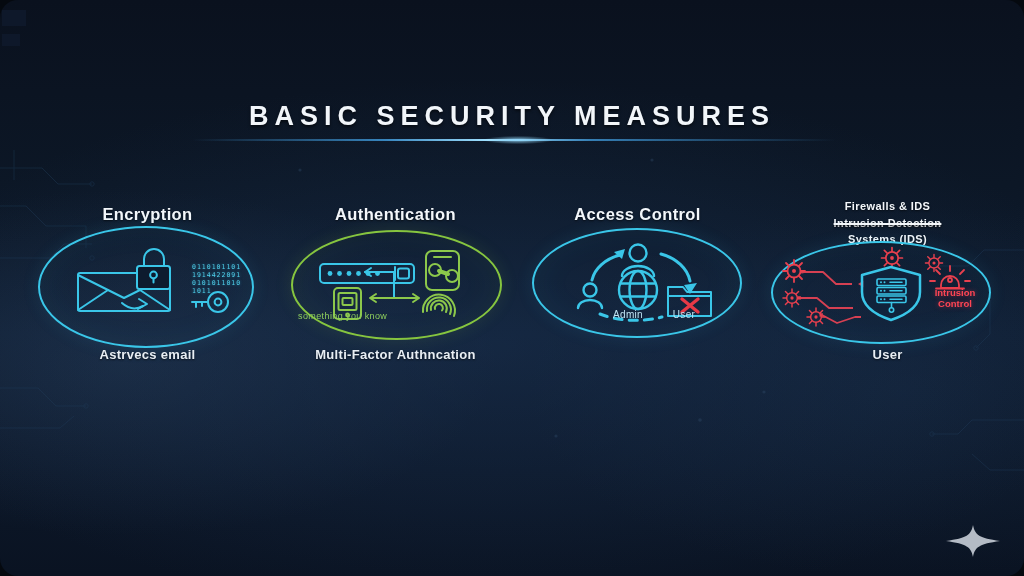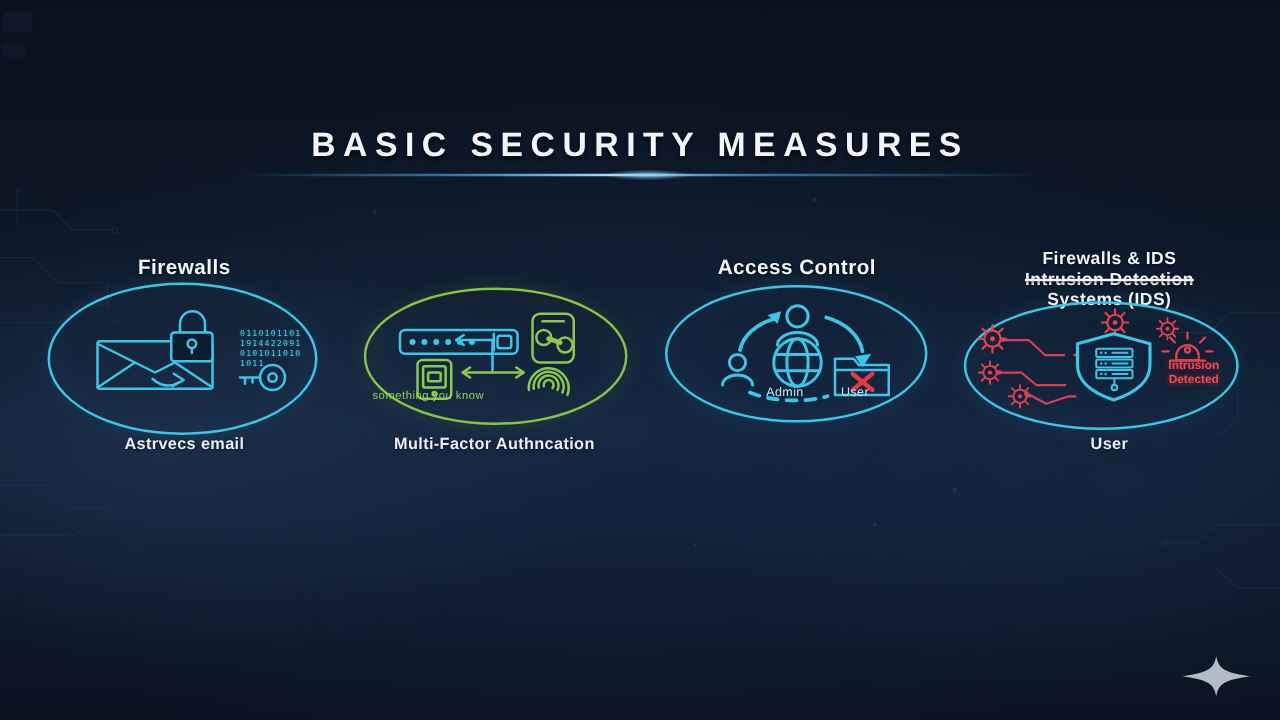--- a/index.html
+++ b/index.html
@@ -4,20 +4,21 @@
 <style>
   html,body{margin:0;padding:0;background:#05090f;}
   .stage{
     position:relative;width:1024px;height:576px;overflow:hidden;
     font-family:"Liberation Sans",sans-serif;
     background:
       radial-gradient(900px 380px at 48% 60%, rgba(34,62,100,0.35), rgba(34,62,100,0) 70%),
       radial-gradient(520px 240px at 12% 63%, rgba(52,78,110,0.30), rgba(52,78,110,0) 72%),
       radial-gradient(520px 260px at 88% 68%, rgba(36,64,98,0.22), rgba(36,64,98,0) 72%),
       linear-gradient(180deg,#0a111e 0%, #0c1726 32%, #0e1c30 58%, #0a1322 100%);
+    border-radius: 18px;
   }
   .bg-svg{position:absolute;left:0;top:0;}
   .title{
     position:absolute;left:0;right:0;top:101px;text-align:center;
     font-size:27px;font-weight:bold;letter-spacing:6px;color:#f2f6fa;
     text-shadow:0 2px 3px rgba(0,0,0,0.55);
   }
   .title-rule{
     position:absolute;left:192px;top:139px;width:644px;height:2px;
     background:linear-gradient(90deg, rgba(40,120,200,0) 0%, rgba(70,170,240,0.75) 30%,
@@ -25,21 +26,21 @@
   }
   .title-flare{
     position:absolute;left:468px;top:134px;width:100px;height:12px;
     background:radial-gradient(50px 6px at 50% 50%, rgba(150,220,255,0.85), rgba(80,170,240,0) 70%);
   }
   .sec-heading{
     position:absolute;width:235px;text-align:center;
     font-size:16.5px;font-weight:bold;color:#f3f7fb;letter-spacing:0.4px;
     text-shadow:0 1px 2px rgba(0,0,0,0.6);
   }
-  .sec-heading.multi{font-size:14px;line-height:16.5px;}
+  .sec-heading.multi{font-size:11px;line-height:16.5px;}
   .strike{text-decoration:line-through;text-decoration-thickness:1.5px;text-align:right;}
   .circle{
     position:absolute;border-radius:50%;
     box-shadow:0 0 18px rgba(58,190,235,0.10), inset 0 0 34px rgba(58,190,235,0.05);
   }
   .circle svg{position:absolute;left:0;top:0;overflow:visible;}
   .circle.cyan{border:2px solid #3ac6e8;}
   .circle.green{border:2px solid #86c53f;box-shadow:0 0 18px rgba(140,200,70,0.12), inset 0 0 34px rgba(140,200,70,0.05);}
   .caption{
     position:absolute;width:235px;text-align:center;
@@ -101,21 +102,22 @@
     </g>
   </svg>
 
   <div class="chip" style="left:2px;top:10px;width:24px;height:16px;"></div>
   <div class="chip" style="left:2px;top:34px;width:18px;height:12px;"></div>
 
   <div class="title">BASIC SECURITY MEASURES</div>
   <div class="title-rule"></div>
   <div class="title-flare"></div>
 
-  <div class="sec-heading" style="left:30px;top:205px;">Firewalls</div>
+  <div class="sec-heading" style="left:30px;top:205px;">Encryption</div>
+  <div class="sec-heading" style="left:278px;top:205px;">Authentication</div>
   <div class="sec-heading" style="left:520px;top:205px;">Access Control</div>
   <div class="sec-heading multi" style="left:770px;top:198px;">
     <span>Firewalls &amp; IDS</span><br>
     <span class="strike">Intrusion Detection</span><br>
     <span>Systems (IDS)</span>
   </div>
 
   <div class="circle cyan" style="left:38px;top:226px;width:212px;height:118px;">
     <svg width="212" height="118" viewBox="0 0 212 118">
       <g stroke="#3ac6e8" fill="none" stroke-width="2" stroke-linecap="round" stroke-linejoin="round">
@@ -284,21 +286,21 @@
       <g stroke="#e8404e" fill="none" stroke-width="1.8" stroke-linecap="round">
         <path d="M168,42 a9,9 0 0 1 18,0 v3 h-18 z"></path>
         <path d="M163,45.5 h28"></path>
         <circle cx="177" cy="37" r="2"></circle>
         <path d="M177,28 v-5 M167,31 l-4,-4 M187,31 l4,-4 M162,38 h-5 M192,38 h5"></path>
       </g>
     </svg>
   </div>
   <div class="alert-label">
     <span>Intrusion</span><br>
-    <span>Detected</span>
+    <span>Control</span>
   </div>
 
   <div class="caption" style="left:30px;top:347px;">Astrvecs email</div>
   <div class="caption" style="left:278px;top:347px;">Multi-Factor Authncation</div>
   <div class="caption" style="left:770px;top:347px;">User</div>
 
   <svg class="logo" width="56" height="34" viewBox="0 0 56 34">
     <path d="M28,1 C30,11 34,14 55,17 C34,20 30,23 28,33 C26,23 22,20 1,17 C22,14 26,11 28,1 Z" fill="#c3cad2" opacity="0.92"></path>
   </svg>
 

